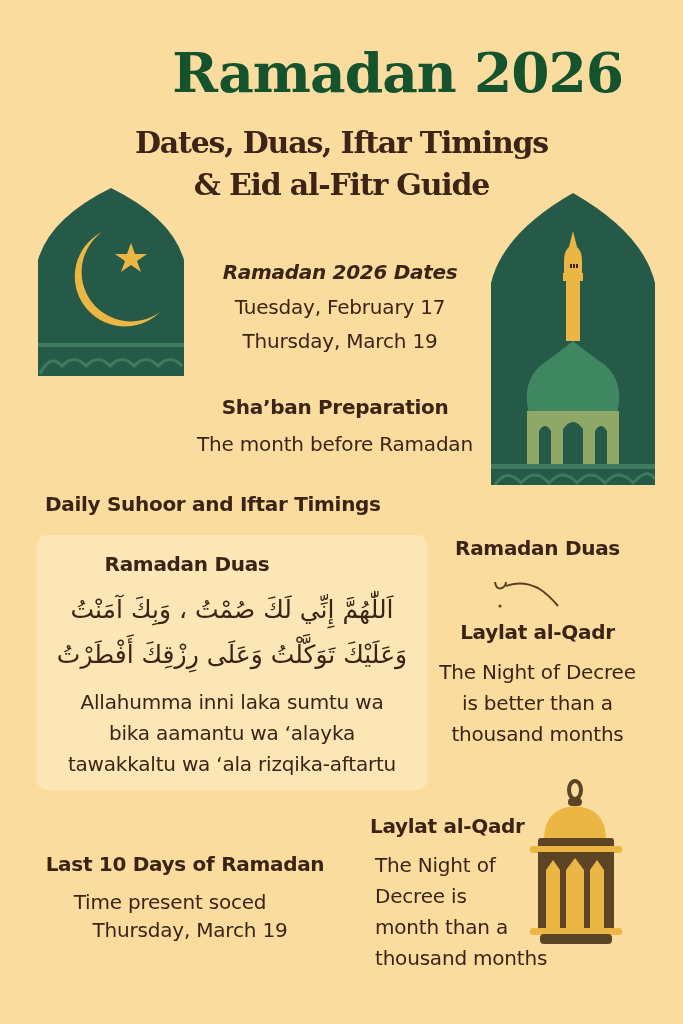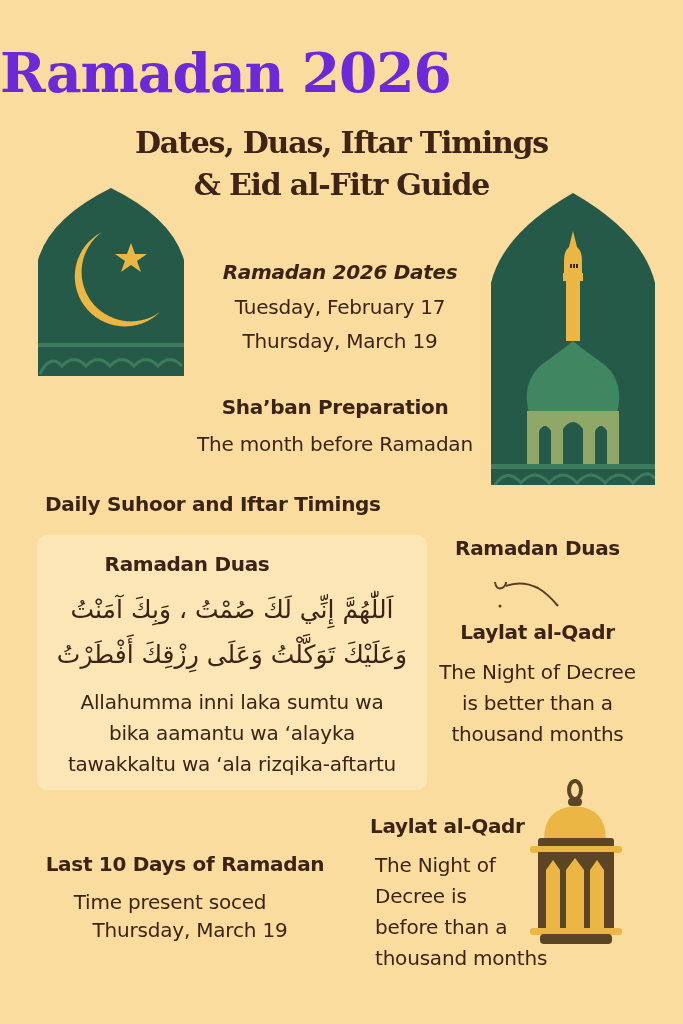--- a/index.html
+++ b/index.html
@@ -11,22 +11,22 @@
     position: relative;
   }
   .abs { position: absolute; }
   .center { text-align: center; }
   .title {
     left: 0; width: 623px; top: 38px;
     font-family: "DejaVu Serif", serif;
     font-weight: bold;
     font-size: 55px;
     letter-spacing: -1px;
-    color: #6d28d9;
-    text-align: left;
+    color: #14532d;
+    text-align: right;
     line-height: 70px;
   }
   .subtitle {
     left: 0; width: 683px; top: 122px;
     font-family: "DejaVu Serif", serif;
     font-weight: bold;
     font-size: 30px;
     letter-spacing: -1.2px;
     color: #3e2416;
     text-align: center;
@@ -150,21 +150,21 @@
 
 <div class="abs center" style="left:40px; top:905px; width:300px;">
   <div class="body-text" style="line-height:34px; margin-top:8px; width:300px;">Thursday, March 19</div>
 </div>
 
 <div class="abs" style="left:370px; top:812px; width:190px;">
   <div class="h-bold" style="line-height:28px;">Laylat al-Qadr</div>
   <div style="margin-top:10px; margin-left:5px;">
     <div class="body-text" style="line-height:31px;">The Night of</div>
     <div class="body-text" style="line-height:31px;">Decree is</div>
-    <div class="body-text" style="line-height:31px;">before than a</div>
+    <div class="body-text" style="line-height:31px;">month than a</div>
     <div class="body-text" style="line-height:31px;">thousand months</div>
   </div>
 </div>
 
 <div class="abs" style="left:528px; top:778px; width:96px; height:168px;">
   <svg width="96" height="168" viewBox="0 0 96 168">
     <ellipse cx="47" cy="12" rx="6" ry="9" fill="none" stroke="#5c4524" stroke-width="4"></ellipse>
     <rect x="40" y="20" width="14" height="8" rx="4" fill="#5c4524"></rect>
     <path d="M16,62 Q16,30 47,28 Q78,30 78,62 Z" fill="#ebb643"></path>
     <rect x="10" y="60" width="76" height="12" rx="3" fill="#5c4524"></rect>

